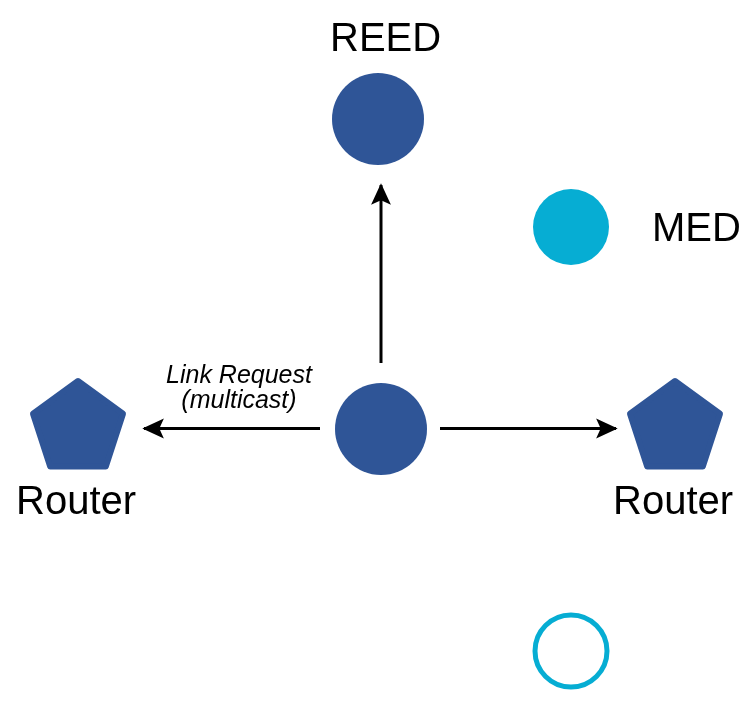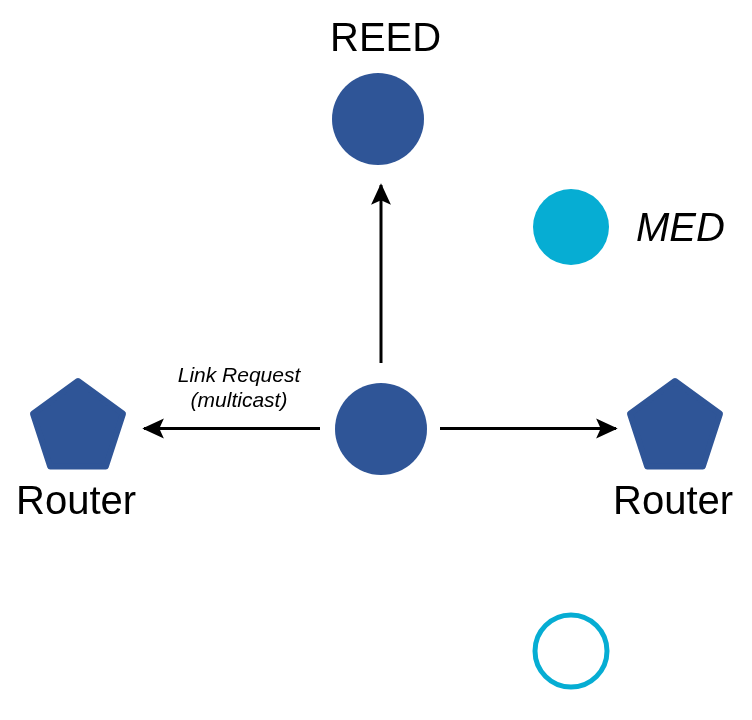--- a/index.html
+++ b/index.html
@@ -33,34 +33,34 @@
   .node-label {
     position: absolute;
     font-family: "Liberation Sans", sans-serif;
     font-size: 40px;
     line-height: 1;
     color: #000000;
     white-space: nowrap;
     letter-spacing: 0px;
   }
   #label-reed   { left: 330px; top: 17px; }
-  #label-med    { left: 636px; top: 207px; font-style: italic; }
+  #label-med    { left: 652px; top: 207px; }
   #label-sed    { left: 636px; top: 631px; }
   #label-router-left  { left: 16px;  top: 480px; }
   #label-router-right { left: 613px; top: 480px; }
 
   #edge-label-link-request {
     position: absolute;
     left: 152px;
     top: 362px;
     width: 174px;
     text-align: center;
     font-family: "Liberation Sans", sans-serif;
     font-style: italic;
-    font-size: 21px;
+    font-size: 25px;
     line-height: 25px;
     color: #000000;
     white-space: pre-line;
   }
 </style>
 </head>
 <body>
 
 <div id="diagram-root">
 

